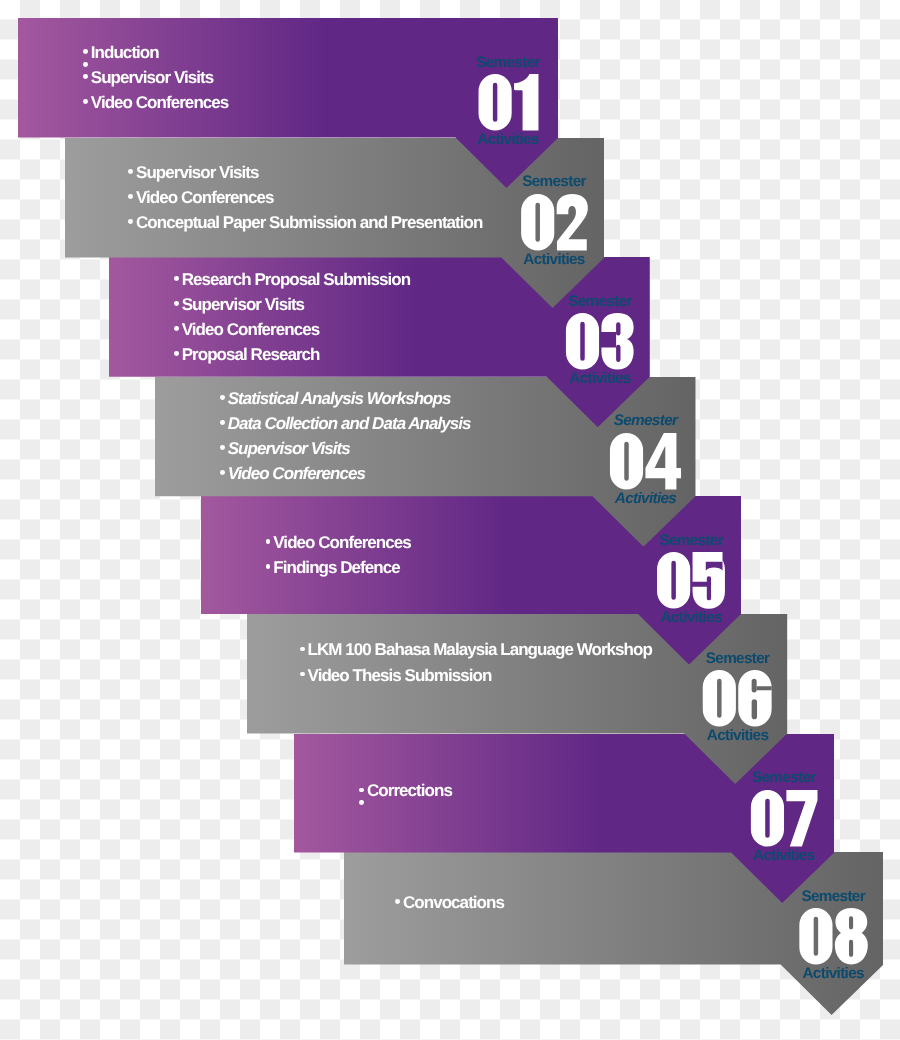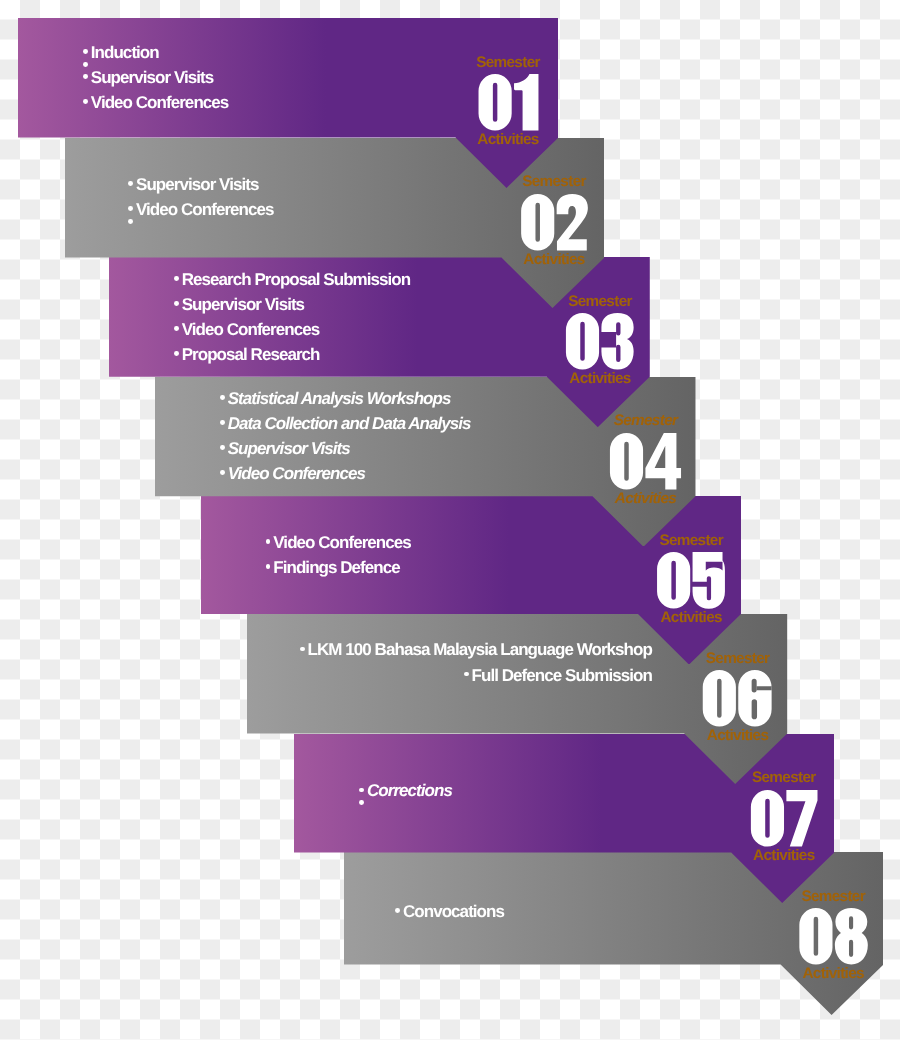--- a/index.html
+++ b/index.html
@@ -18,21 +18,21 @@
   }
   #stage{position:absolute;left:0;top:0;width:900px;height:1040px;}
   .band{position:absolute;}
   .band-shape{position:absolute;left:0;top:0;}
   .bullets{position:absolute;top:0;display:flex;flex-direction:column;justify-content:center;}
   .bullet{color:#fff;font-weight:bold;font-size:17px;letter-spacing:-0.95px;
           line-height:25.05px;white-space:nowrap;position:relative;}
   .bullet .dot{position:absolute;left:-7.6px;top:50%;margin-top:-3.4px;
                width:4.8px;height:4.8px;border-radius:50%;background:#fff;
                font-size:0;line-height:0;overflow:hidden;color:transparent;}
-  .sem{position:absolute;text-align:center;color:#a16207;}
+  .sem{position:absolute;text-align:center;color:#0c4a6e;}
   .sem.lbl,.sem.act{font-size:15.3px;font-weight:bold;letter-spacing:-0.66px;line-height:1;}
 </style>
 </head>
 <body>
 
 <div id="checker"></div>
 <div id="stage">
     <div class="band" style="left: 17.5px; top: 18px; width: 540.5px; height: 170px; z-index: 20;">
       <svg class="band-shape" width="540.5" height="170" viewBox="0 0 540.5 170">
         <defs>
@@ -68,21 +68,21 @@
         </defs>
         <path d="M0 0 H539.5 V119.5 L487.5 170 L436.5 119.5 H0 Z" fill="url(#grad1)"></path>
         <g fill="#fff" fill-rule="nonzero" transform="translate(456.1336208,56) scale(0.547888,0.5660000000000001)">
           <path d="M30.25 0 H30.25 A30.25 30.25 0 0 1 60.5 30.25 V69.75 A30.25 30.25 0 0 1 30.25 100 H30.25 A30.25 30.25 0 0 1 0 69.75 V30.25 A30.25 30.25 0 0 1 30.25 0 ZM30.25 15.5 A4.1 4.1 0 0 0 26.15 19.6 V80.4 A4.1 4.1 0 0 0 30.25 84.5 H30.249999999999993 A4.1 4.1 0 0 0 34.349999999999994 80.4 V19.6 A4.1 4.1 0 0 0 30.249999999999993 15.5 Z" transform="translate(0,0)"></path>
           <path d="M0 35.8 V24 C0 8.8 11 0 28.5 0 C46.3 0 57 9 57 24.5 C57 33.8 53 41.6 44.6 51.8 L21.6 80 H55 V100 H0.6 V83.6 L28.8 48.4 C33.4 42.4 35.2 38 35.2 32.2 C35.2 25.2 32.6 21.3 28.2 21.3 C23.6 21.3 21.3 24.8 21.3 31.4 V35.8 Z" transform="translate(64.8,0)"></path>
         </g>
       </svg>
       <div class="bullets" style="left: 71.5px; height: 119.5px;">
         <div class="bullet"><span class="dot">•</span><span>Supervisor Visits</span></div>
         <div class="bullet"><span class="dot">•</span><span>Video Conferences</span></div>
-        <div class="bullet"><span class="dot">•</span></div>
+        <div class="bullet"><span class="dot">•</span><span>Conceptual Paper Submission and Presentation</span></div>
       </div>
       <div class="sem lbl" style="left: 429.5px; top: 36.7px; width: 120px;">Semester</div>
       <div class="sem act" style="left: 429.5px; top: 114.3px; width: 120px;">Activities</div>
     </div>
     <div class="band" style="left: 109.2px; top: 257px; width: 539px; height: 170.2px; z-index: 18;">
       <svg class="band-shape" width="540.8" height="170.2" viewBox="0 0 540.8 170.2">
         <defs>
           <linearGradient id="grad2" x1="0" y1="0" x2="1" y2="0">
             <stop offset="0" stop-color="#A3589E"></stop>
             <stop offset="0.57" stop-color="#602785"></stop>
@@ -158,43 +158,43 @@
             <stop offset="1" stop-color="#646464"></stop>
             <stop offset="1" stop-color="#646464"></stop>
           </linearGradient>
         </defs>
         <path d="M0 0 H540.2 V119.5 L488.20000000000005 170 L437.20000000000005 119.5 H0 Z" fill="url(#grad5)"></path>
         <g fill="#fff" fill-rule="nonzero" transform="translate(455.76523920000005,56) scale(0.547888,0.5660000000000001)">
           <path d="M30.25 0 H30.25 A30.25 30.25 0 0 1 60.5 30.25 V69.75 A30.25 30.25 0 0 1 30.25 100 H30.25 A30.25 30.25 0 0 1 0 69.75 V30.25 A30.25 30.25 0 0 1 30.25 0 ZM30.25 15.5 A4.1 4.1 0 0 0 26.15 19.6 V80.4 A4.1 4.1 0 0 0 30.25 84.5 H30.249999999999993 A4.1 4.1 0 0 0 34.349999999999994 80.4 V19.6 A4.1 4.1 0 0 0 30.249999999999993 15.5 Z" transform="translate(0,0)"></path>
           <path d="M30.45 0 H30.45 A30.45 30.45 0 0 1 60.9 30.45 V69.55 A30.45 30.45 0 0 1 30.45 100 H30.45 A30.45 30.45 0 0 1 0 69.55 V30.45 A30.45 30.45 0 0 1 30.45 0 ZM29 15.6 A4.6 4.6 0 0 0 24.4 20.2 V35 A4.6 4.6 0 0 0 29 39.6 H28.999999999999993 A4.6 4.6 0 0 0 33.599999999999994 35 V20.2 A4.6 4.6 0 0 0 28.999999999999993 15.6 ZM33.3 28.6 V35.800000000000004 H60.5 V28.6 ZM29.349999999999998 51.5 A4.95 4.95 0 0 0 24.4 56.45 V81.95 A4.95 4.95 0 0 0 29.349999999999998 86.9 H29.349999999999998 A4.95 4.95 0 0 0 34.3 81.95 V56.45 A4.95 4.95 0 0 0 29.349999999999998 51.5 Z" transform="translate(64.8,0)"></path>
         </g>
       </svg>
-      <div class="bullets" style="left: 60.2px; height: 97px; align-items: flex-end;">
+      <div class="bullets" style="left: 60.2px; height: 97px;">
         <div class="bullet"><span class="dot">•</span><span>LKM 100 Bahasa Malaysia Language Workshop</span></div>
-        <div class="bullet"><span class="dot">•</span><span>Full Defence Submission</span></div>
+        <div class="bullet"><span class="dot">•</span><span>Video Thesis Submission</span></div>
       </div>
       <div class="sem lbl" style="left: 430.2px; top: 36.7px; width: 120px;">Semester</div>
       <div class="sem act" style="left: 430.2px; top: 114.3px; width: 120px;">Activities</div>
     </div>
     <div class="band" style="left: 293.6px; top: 733.5px; width: 540.2px; height: 169px; z-index: 14;">
       <svg class="band-shape" width="540.1999999999999" height="169" viewBox="0 0 540.1999999999999 169">
         <defs>
           <linearGradient id="grad6" x1="0" y1="0" x2="1" y2="0">
             <stop offset="0" stop-color="#A3589E"></stop>
             <stop offset="0.57" stop-color="#602785"></stop>
             <stop offset="1" stop-color="#602785"></stop>
           </linearGradient>
         </defs>
         <path d="M0 0 H540.1999999999999 V118.5 L488.19999999999993 169 L437.19999999999993 118.5 H0 Z" fill="url(#grad6)"></path>
         <g fill="#fff" fill-rule="nonzero" transform="translate(456.88840959999993,56) scale(0.547888,0.5660000000000001)">
           <path d="M30.25 0 H30.25 A30.25 30.25 0 0 1 60.5 30.25 V69.75 A30.25 30.25 0 0 1 30.25 100 H30.25 A30.25 30.25 0 0 1 0 69.75 V30.25 A30.25 30.25 0 0 1 30.25 0 ZM30.25 15.5 A4.1 4.1 0 0 0 26.15 19.6 V80.4 A4.1 4.1 0 0 0 30.25 84.5 H30.249999999999993 A4.1 4.1 0 0 0 34.349999999999994 80.4 V19.6 A4.1 4.1 0 0 0 30.249999999999993 15.5 Z" transform="translate(0,0)"></path>
           <path d="M0 0 H56.8 V18.4 L28.4 100 H6.2 L34.8 19.8 H0 Z" transform="translate(64.8,0)"></path>
         </g>
       </svg>
-      <div class="bullets" style="left: 73.4px; height: 115px; font-style: italic;">
+      <div class="bullets" style="left: 73.4px; height: 115px;">
         <div class="bullet"><span class="dot">•</span><span>Corrections</span></div>
         <div class="bullet"><span class="dot">•</span></div>
       </div>
       <div class="sem lbl" style="left: 430.2px; top: 36.7px; width: 120px;">Semester</div>
       <div class="sem act" style="left: 430.2px; top: 114.3px; width: 120px;">Activities</div>
     </div>
     <div class="band" style="left: 343.6px; top: 852px; width: 539.6px; height: 162.9px; z-index: 13;">
       <svg class="band-shape" width="539.6" height="162.89999999999998" viewBox="0 0 539.6 162.89999999999998">
         <defs>
           <linearGradient id="grad7" x1="0" y1="0" x2="1" y2="0">
@@ -202,19 +202,19 @@
             <stop offset="1" stop-color="#646464"></stop>
             <stop offset="1" stop-color="#646464"></stop>
           </linearGradient>
         </defs>
         <path d="M0 0 H539.6 V112.39999999999998 L487.6 162.89999999999998 L436.6 112.39999999999998 H0 Z" fill="url(#grad7)"></path>
         <g fill="#fff" fill-rule="nonzero" transform="translate(455.357,56) scale(0.547888,0.5660000000000001)">
           <path d="M30.25 0 H30.25 A30.25 30.25 0 0 1 60.5 30.25 V69.75 A30.25 30.25 0 0 1 30.25 100 H30.25 A30.25 30.25 0 0 1 0 69.75 V30.25 A30.25 30.25 0 0 1 30.25 0 ZM30.25 15.5 A4.1 4.1 0 0 0 26.15 19.6 V80.4 A4.1 4.1 0 0 0 30.25 84.5 H30.249999999999993 A4.1 4.1 0 0 0 34.349999999999994 80.4 V19.6 A4.1 4.1 0 0 0 30.249999999999993 15.5 Z" transform="translate(0,0)"></path>
           <path d="M29.1 0 C46.5 0 58.2 10 58.2 24.5 C58.2 33 54.3 40 48 44.3 C54.8 48.7 59.2 56.2 59.2 65.6 C59.2 85.3 46.8 100 29.1 100 C11.4 100 -1 85.3 -1 65.6 C-1 56.2 3.4 48.7 10.2 44.3 C3.9 40 0 33 0 24.5 C0 10 11.7 0 29.1 0 ZM28.6 14.8 A3.8 3.8 0 0 0 24.8 18.6 V34.10000000000001 A3.8 3.8 0 0 0 28.6 37.900000000000006 H28.599999999999998 A3.8 3.8 0 0 0 32.4 34.10000000000001 V18.6 A3.8 3.8 0 0 0 28.599999999999998 14.8 ZM28.6 56.1 A3.8 3.8 0 0 0 24.8 59.9 V82.60000000000001 A3.8 3.8 0 0 0 28.6 86.4 H28.599999999999998 A3.8 3.8 0 0 0 32.4 82.60000000000001 V59.9 A3.8 3.8 0 0 0 28.599999999999998 56.1 Z" transform="translate(65.8,0)"></path>
         </g>
       </svg>
-      <div class="bullets" style="left: 59.4px; height: 101px; margin-top: 9px;">
+      <div class="bullets" style="left: 59.4px; height: 101px;">
         <div class="bullet"><span class="dot">•</span><span>Convocations</span></div>
       </div>
       <div class="sem lbl" style="left: 429.6px; top: 36.7px; width: 120px;">Semester</div>
       <div class="sem act" style="left: 429.6px; top: 114.3px; width: 120px;">Activities</div>
     </div>
   </div>
 
 </body></html>

